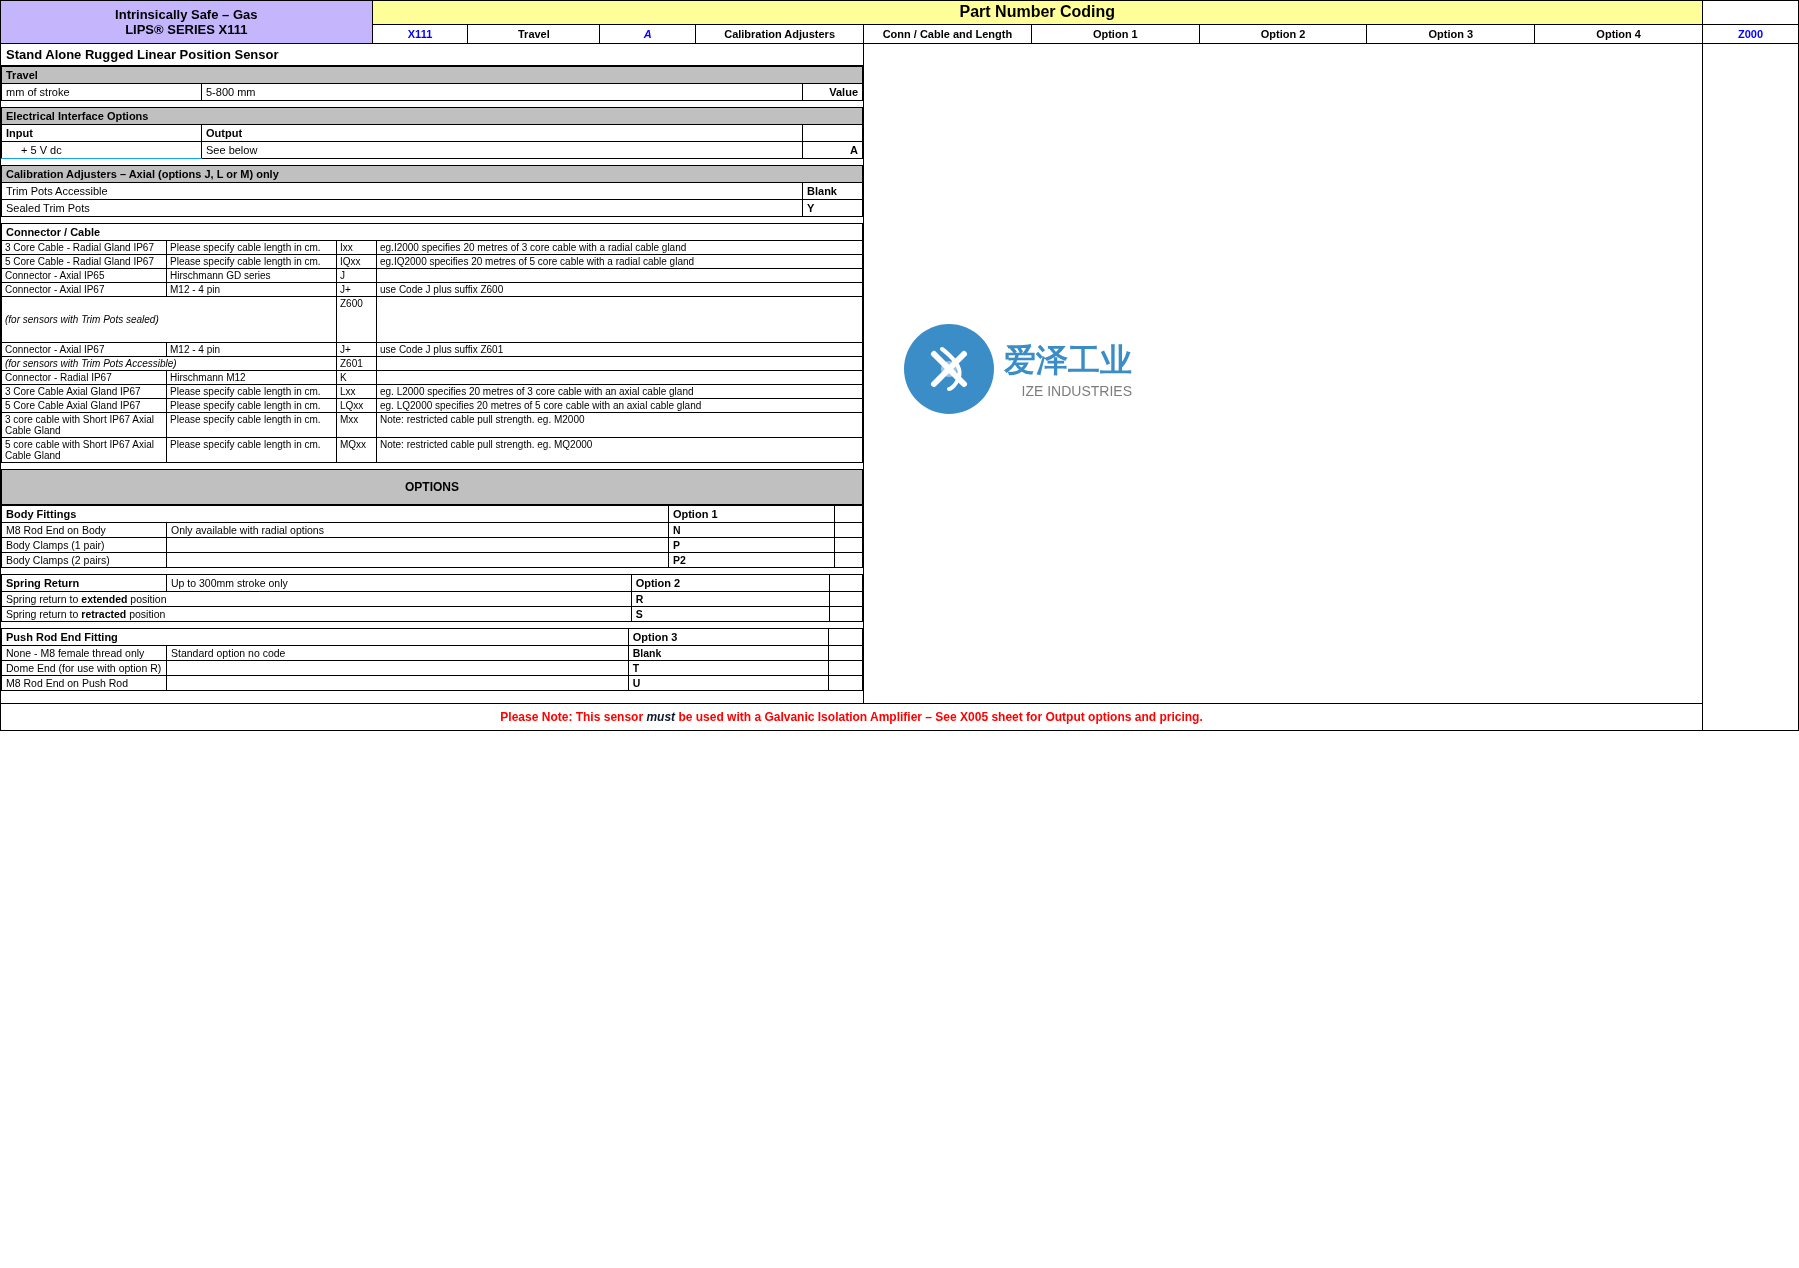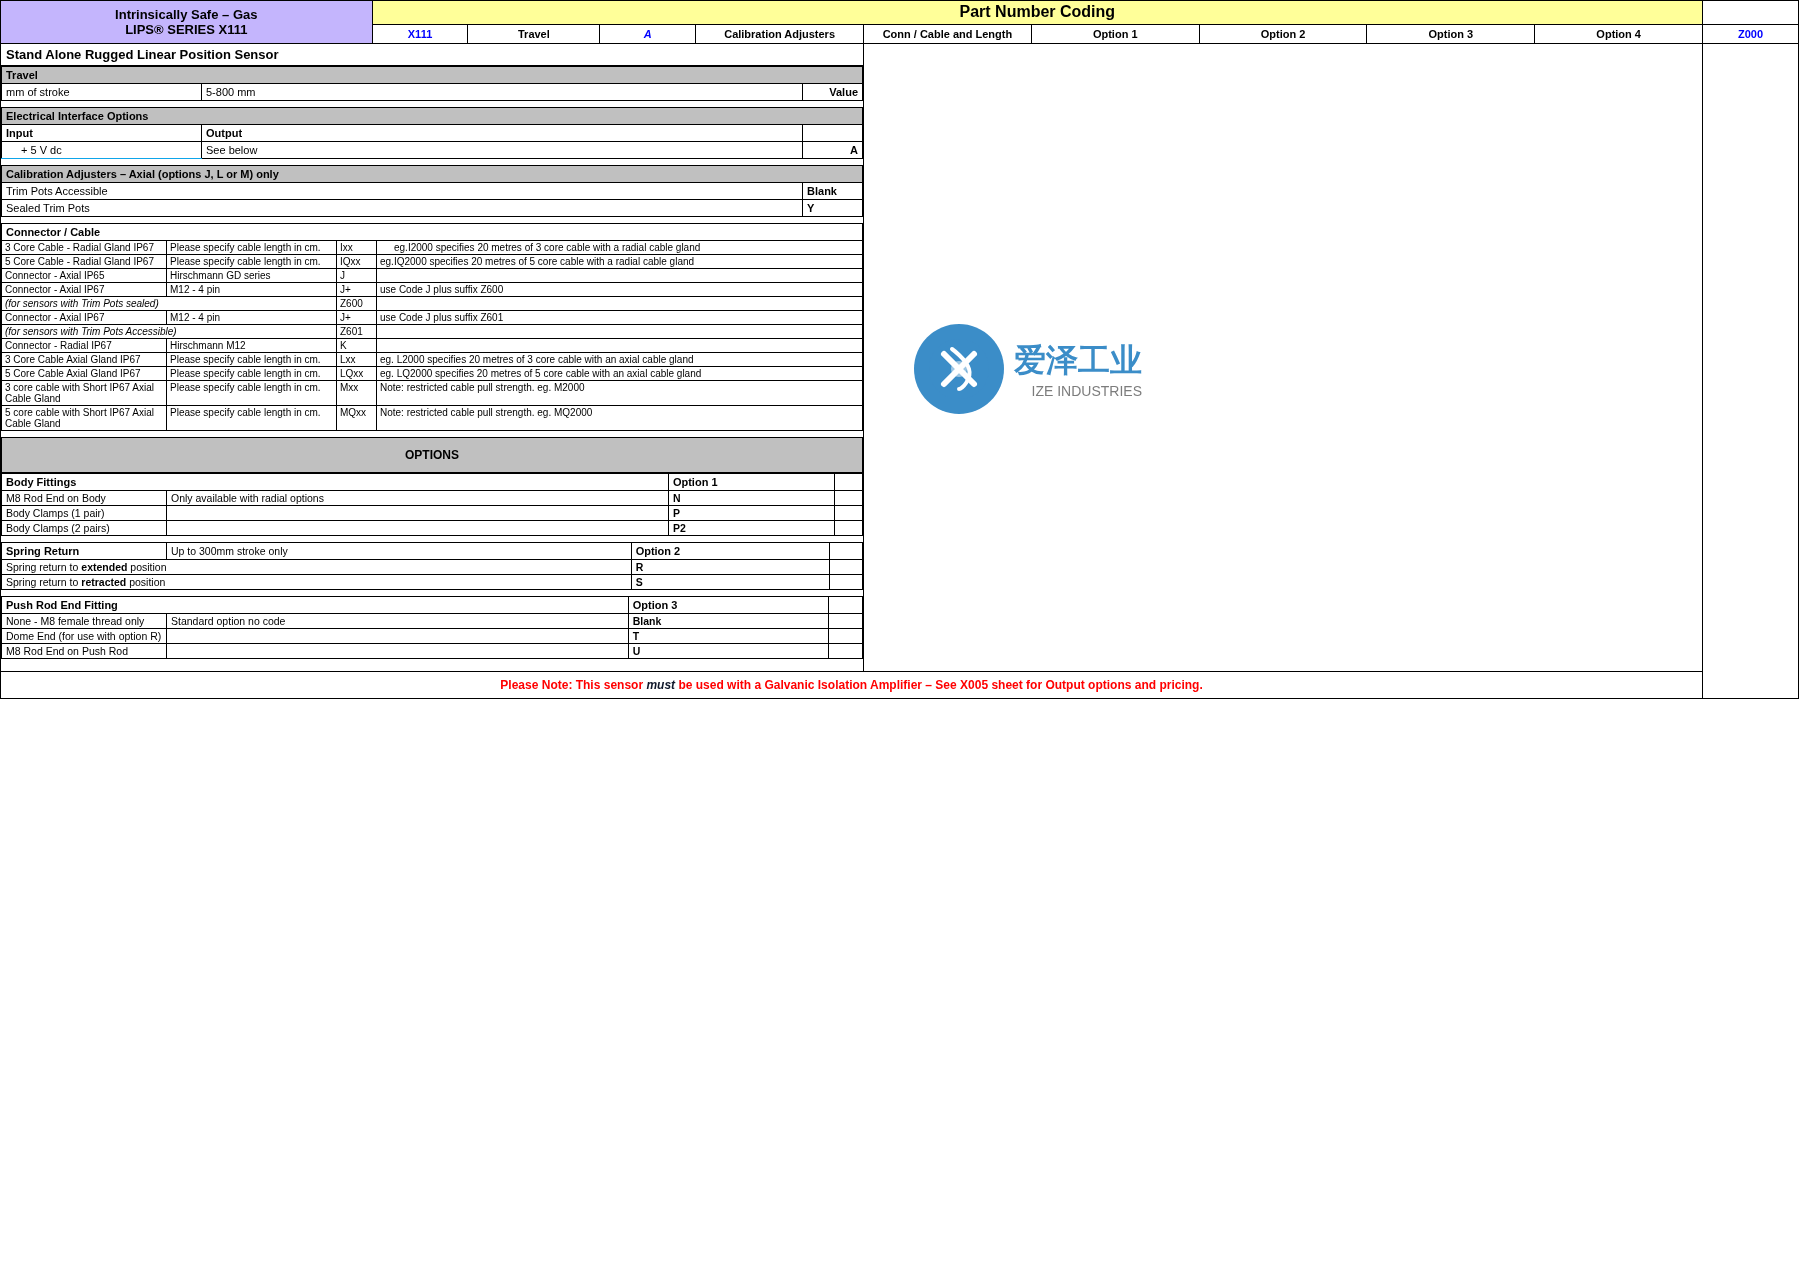--- a/index.html
+++ b/index.html
@@ -131,42 +131,42 @@
 
       <table style="width:100%; border-collapse:collapse;">
         <tbody>
               <tr>
           <td colspan="4" style="font-weight:bold; font-size:11px; padding:2px 4px; border-top:1px solid #000; border-bottom:1px solid #000;">Connector / Cable</td>
         </tr>
         <tr>
           <td style="padding:1px 3px; width:165px; font-size:10px;">3 Core Cable - Radial Gland IP67</td>
           <td style="padding:1px 3px; width:170px; font-size:10px;">Please specify cable length in cm.</td>
           <td style="padding:1px 3px; width:40px; font-size:10px; border-left:1px solid #000;">Ixx</td>
-          <td style="padding:1px 17px; font-size:10px;">eg.I2000 specifies 20 metres of 3 core cable with a radial cable gland</td>
+          <td style="padding:1px 3px; font-size:10px;">eg.I2000 specifies 20 metres of 3 core cable with a radial cable gland</td>
         </tr>
         <tr>
           <td style="padding:1px 3px; font-size:10px;">5 Core Cable - Radial Gland IP67</td>
           <td style="padding:1px 3px; font-size:10px;">Please specify cable length in cm.</td>
           <td style="padding:1px 3px; font-size:10px; border-left:1px solid #000;">IQxx</td>
           <td style="padding:1px 3px; font-size:10px;">eg.IQ2000 specifies 20 metres of 5 core cable with a radial cable gland</td>
         </tr>
         <tr>
           <td style="padding:1px 3px; font-size:10px;">Connector - Axial IP65</td>
           <td style="padding:1px 3px; font-size:10px;">Hirschmann GD series</td>
           <td style="padding:1px 3px; font-size:10px; border-left:1px solid #000;">J</td>
           <td style="padding:1px 3px; font-size:10px;"></td>
         </tr>
         <tr>
           <td style="padding:1px 3px; font-size:10px;">Connector - Axial IP67</td>
           <td style="padding:1px 3px; font-size:10px;">M12 - 4 pin</td>
           <td style="padding:1px 3px; font-size:10px; border-left:1px solid #000;">J+</td>
           <td style="padding:1px 3px; font-size:10px; border-top:1px dashed #000;">use Code J plus suffix Z600</td>
         </tr>
         <tr>
-          <td style="padding:1px 3px; font-size:10px; font-style:italic;" colspan="2">        (for sensors with Trim Pots sealed)</td>
+          <td style="padding:17px 3px; font-size:10px; font-style:italic;" colspan="2">        (for sensors with Trim Pots sealed)</td>
           <td style="padding:1px 3px; font-size:10px; border-left:1px solid #000;">Z600</td>
           <td style="padding:1px 3px; font-size:10px;"></td>
         </tr>
         <tr>
           <td style="padding:1px 3px; font-size:10px;">Connector - Axial IP67</td>
           <td style="padding:1px 3px; font-size:10px;">M12 - 4 pin</td>
           <td style="padding:1px 3px; font-size:10px; border-left:1px solid #000;">J+</td>
           <td style="padding:1px 3px; font-size:10px; border-top:1px dashed #000;">use Code J plus suffix Z601</td>
         </tr>
         <tr>
@@ -305,21 +305,21 @@
       <div style="height:6px;"></div>
 
 
       <div style="height:6px;"></div>
 
 
     </td>
 
     <td colspan="5" style="border:1px solid #000; vertical-align:top; padding:0; position:relative;">
 
-      <div style="position:absolute; top:280px; left:50px; text-align:center; opacity:0.85;">
+      <div style="position:absolute; top:280px; left:40px; text-align:center; opacity:0.85;">
         <div style="display:flex; align-items:center; gap:10px;">
           <div style="width:90px; height:90px; border-radius:50%; background:#1a7abf; display:flex; align-items:center; justify-content:center; overflow:hidden;">
             <svg width="70" height="70" viewBox="0 0 70 70">
               <path d="M35 5 C18 5 5 18 5 35 C5 52 18 65 35 65 C52 65 65 52 65 35 C65 18 52 5 35 5 Z" fill="#1a7abf"></path>
               <path d="M20 20 L50 50 M50 20 L20 50" stroke="white" stroke-width="6" stroke-linecap="round"></path>
               <circle cx="35" cy="35" r="8" fill="white" opacity="0.5"></circle>
               <path d="M28 15 C28 15 42 25 45 35 C48 45 38 55 35 55" stroke="white" stroke-width="4" fill="none" stroke-linecap="round"></path>
             </svg>
           </div>
           <div>

